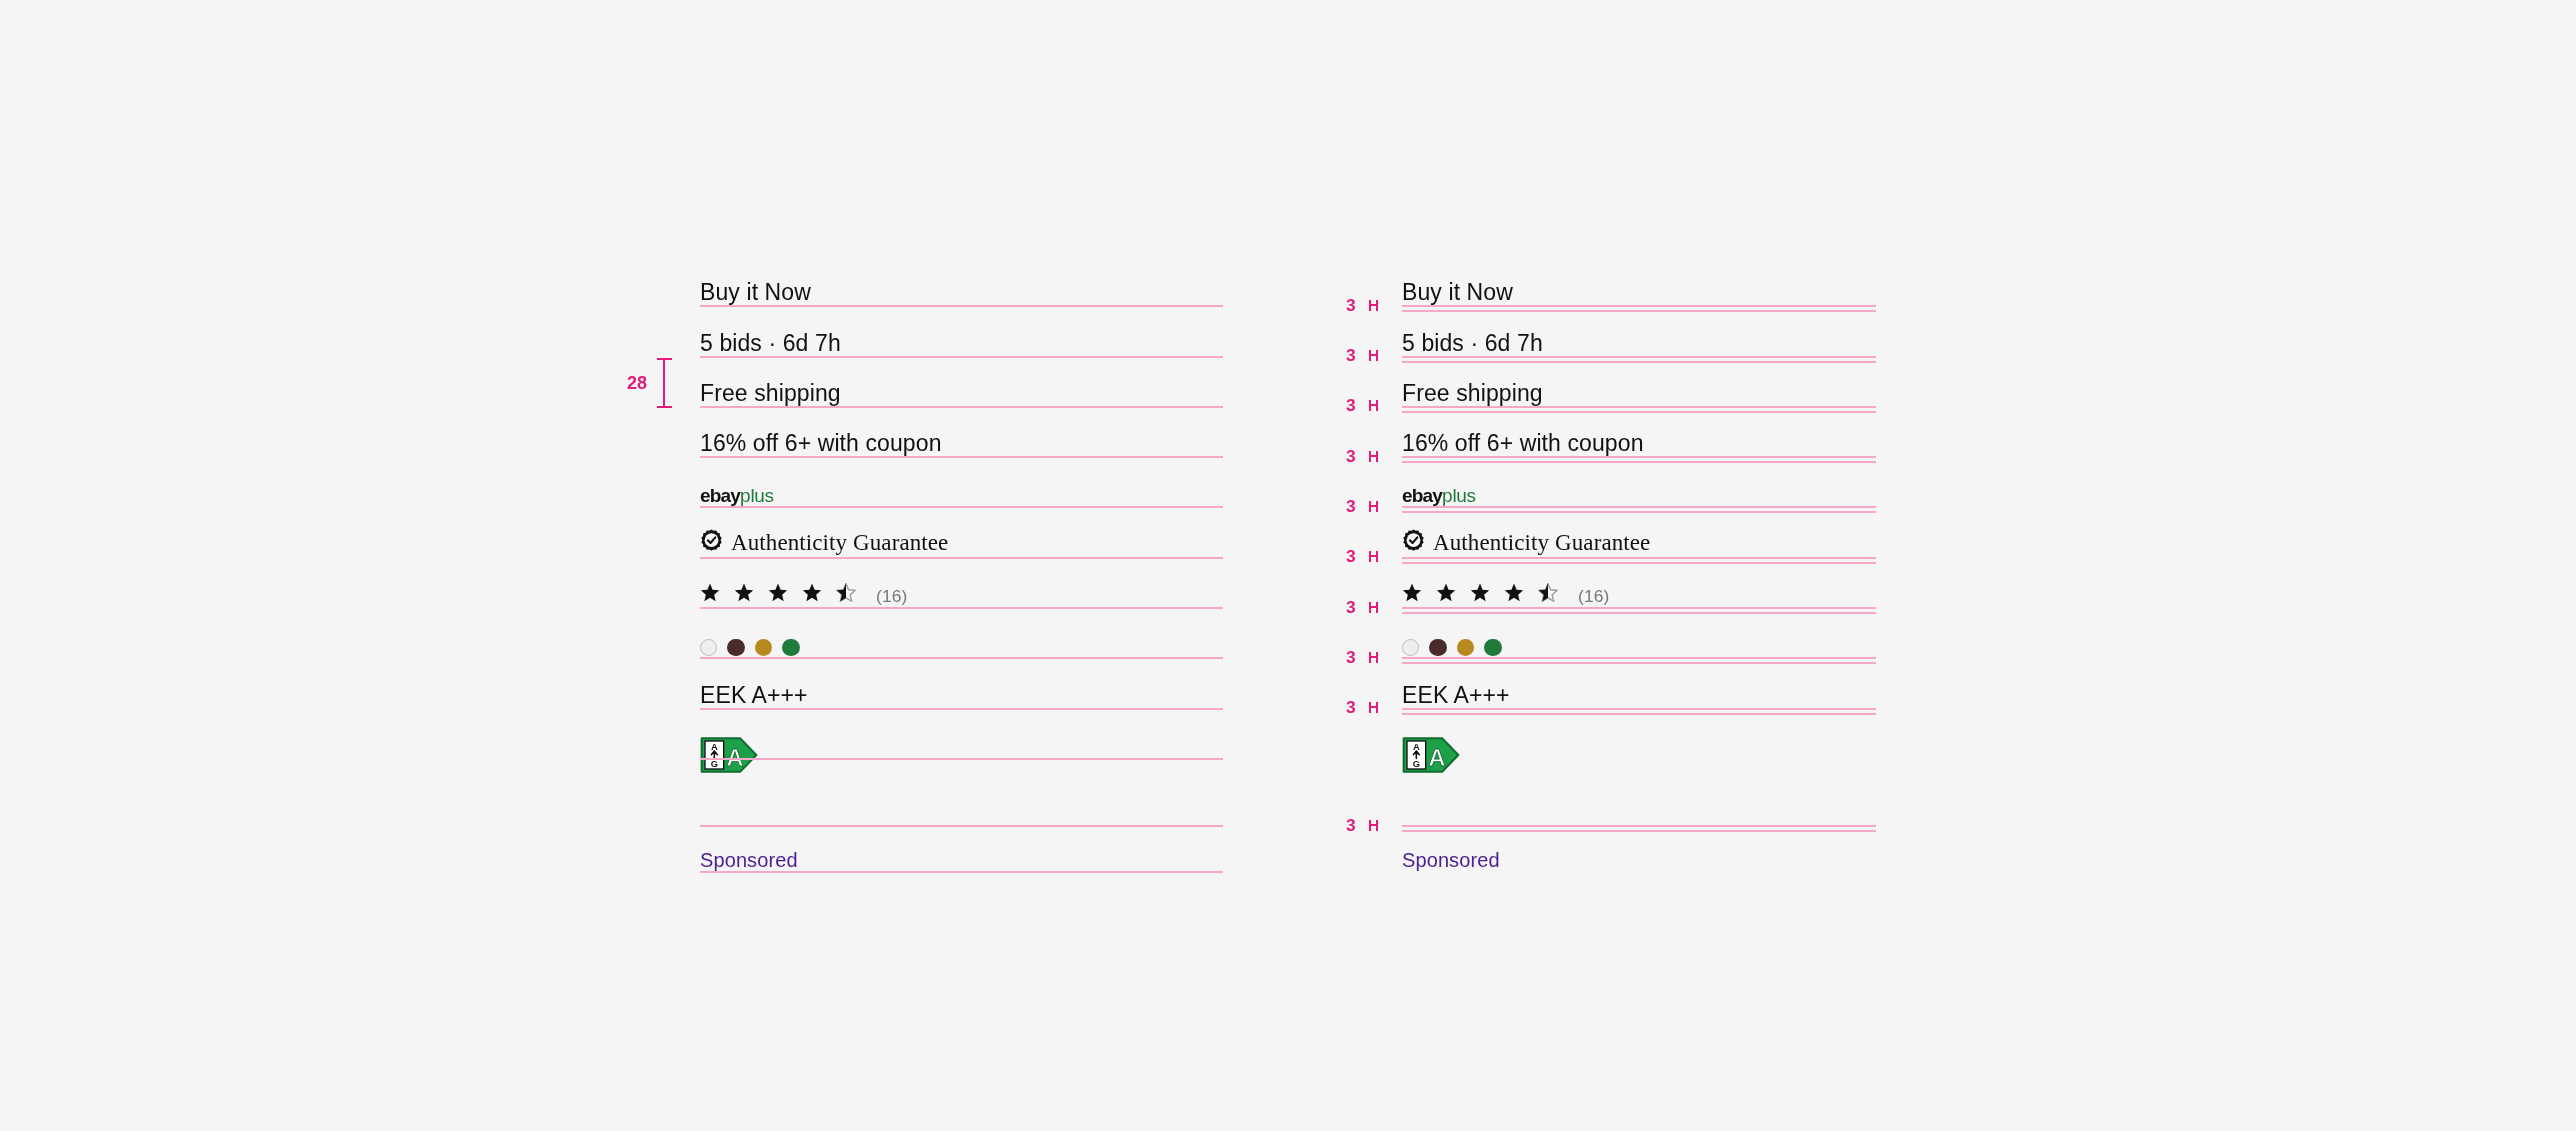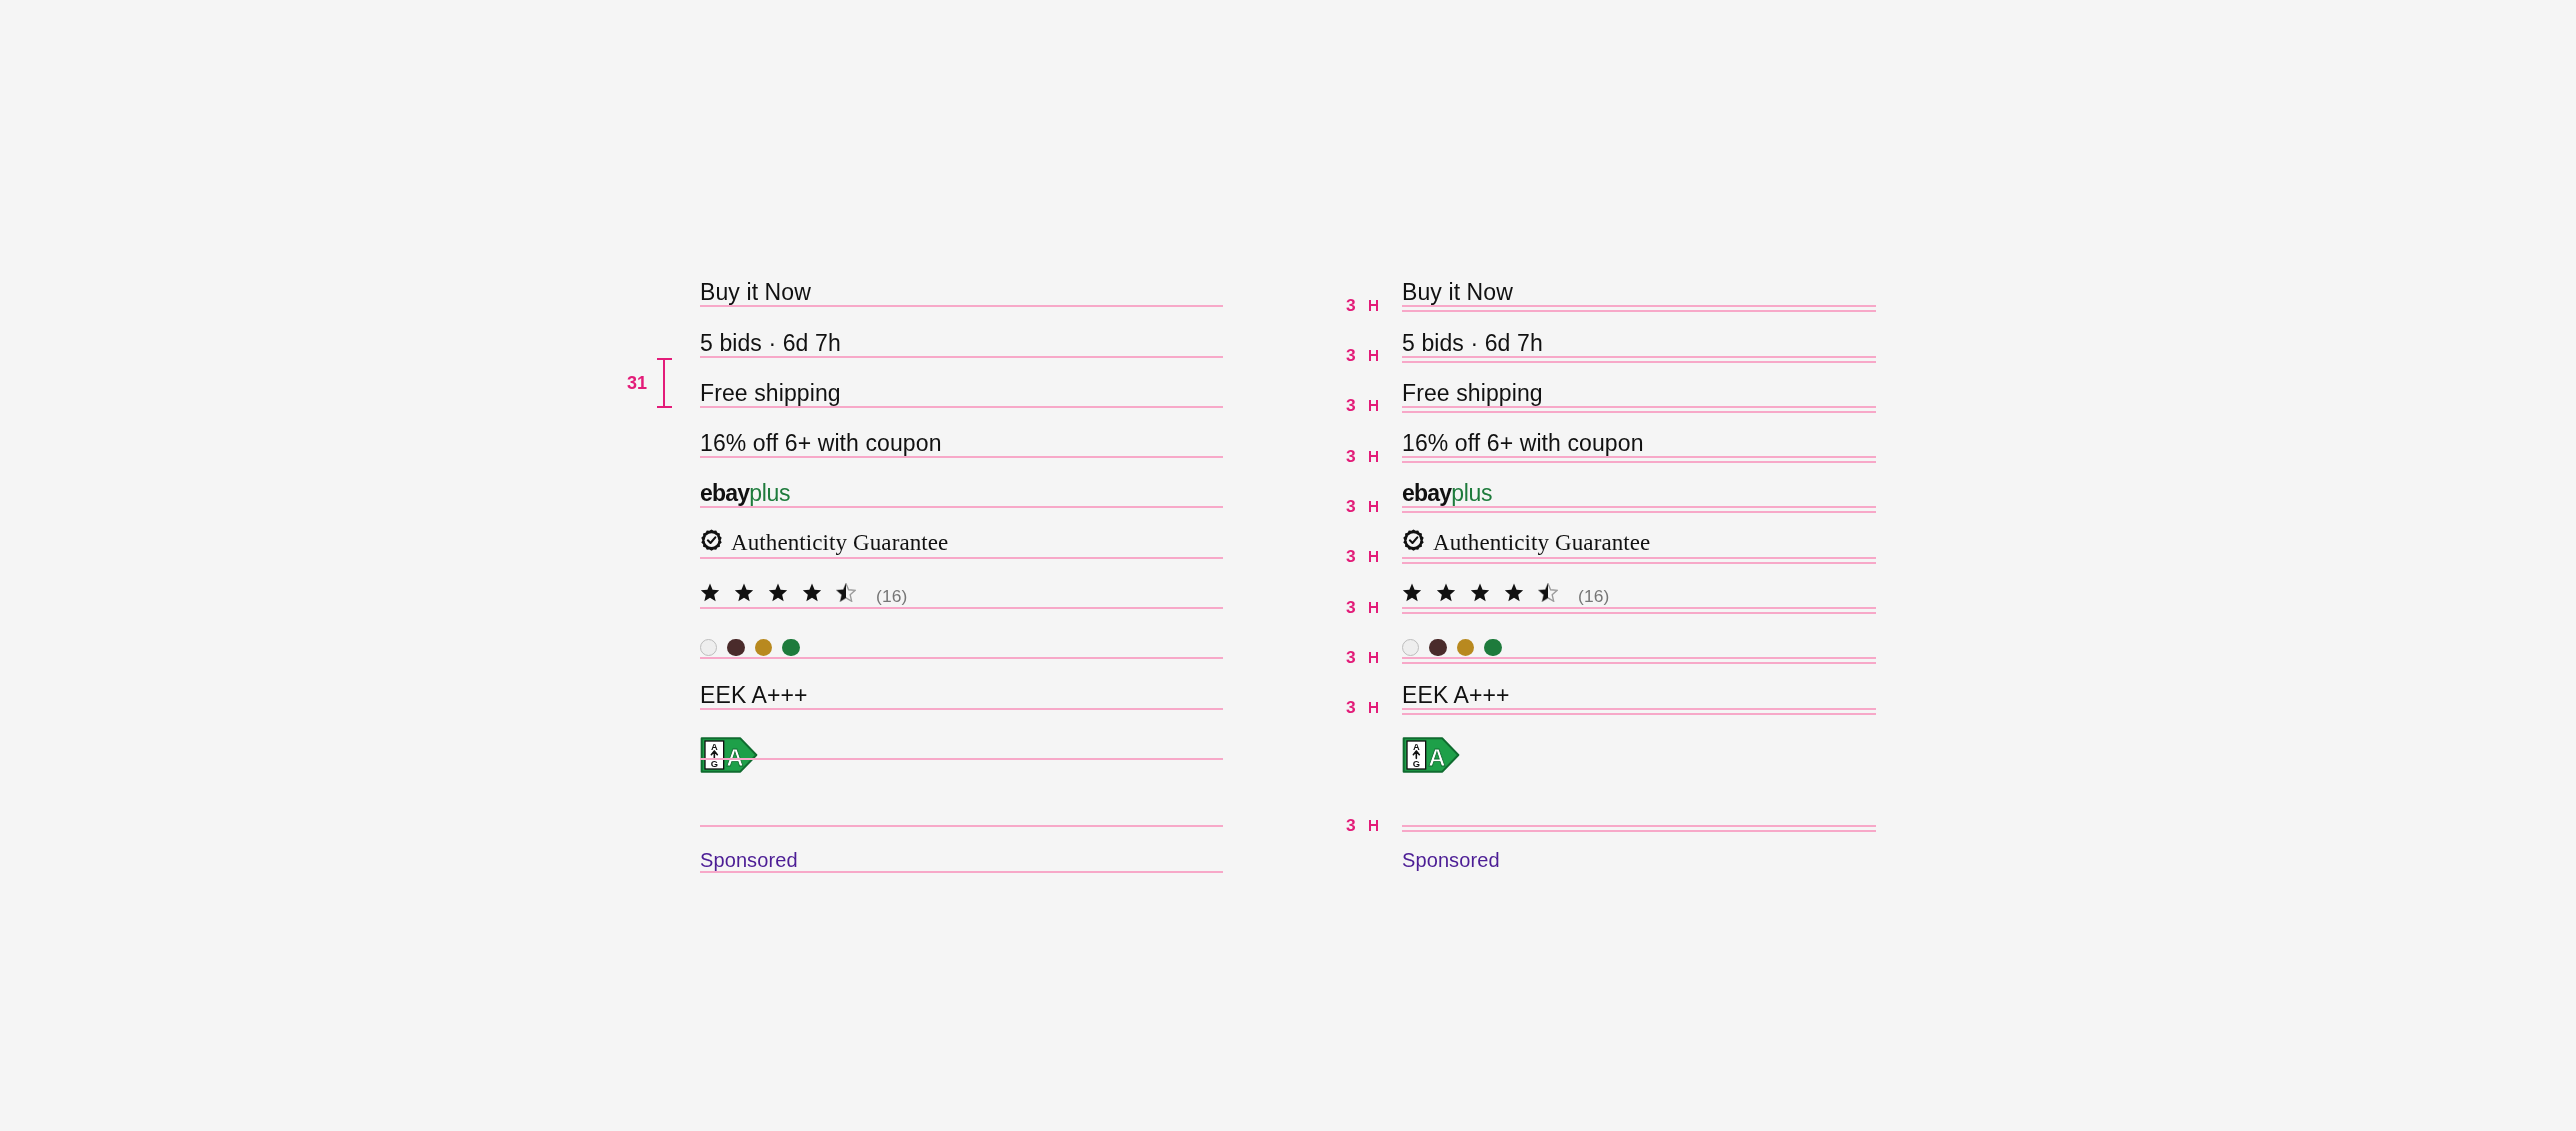--- a/index.html
+++ b/index.html
@@ -150,21 +150,21 @@
     top: 0;
     width: 2px;
     height: 10.7px;
     background: #e31c79;
   }
   .ibeam-h .cap.left  { left: 2.7px; }
   .ibeam-h .cap.right { right: 2.7px; }
 
   
   .ebay-plus {
-    font-size: 23px;
+    font-size: 19px;
     line-height: 1;
     font-weight: bold;
     letter-spacing: -0.8px;
     white-space: nowrap;
   }
   .ebay-plus .wm-ebay { color: #111111; }
   .ebay-plus .wm-plus { color: #1e7b3c; font-weight: normal; letter-spacing: -0.3px;}
 
   
   .auth-line {
@@ -324,21 +324,21 @@
       <div class="rule"></div>
     </div>
 
     <div class="spec-row" style="top:871px">
       <div class="spec-label muted" style="font-size:20px">Sponsored</div>
       <div class="rule"></div>
     </div>
   </div>
 
   <div class="meas meas-vert" style="top:358px; height:50px">
-    <span class="meas-value">31</span>
+    <span class="meas-value">28</span>
     <span class="ibeam-v">
       <span class="stem"></span>
       <span class="cap top"></span>
       <span class="cap bottom"></span>
     </span>
   </div>
 
   <div class="column col-right">
 
     <div class="spec-row" style="top:305px">

